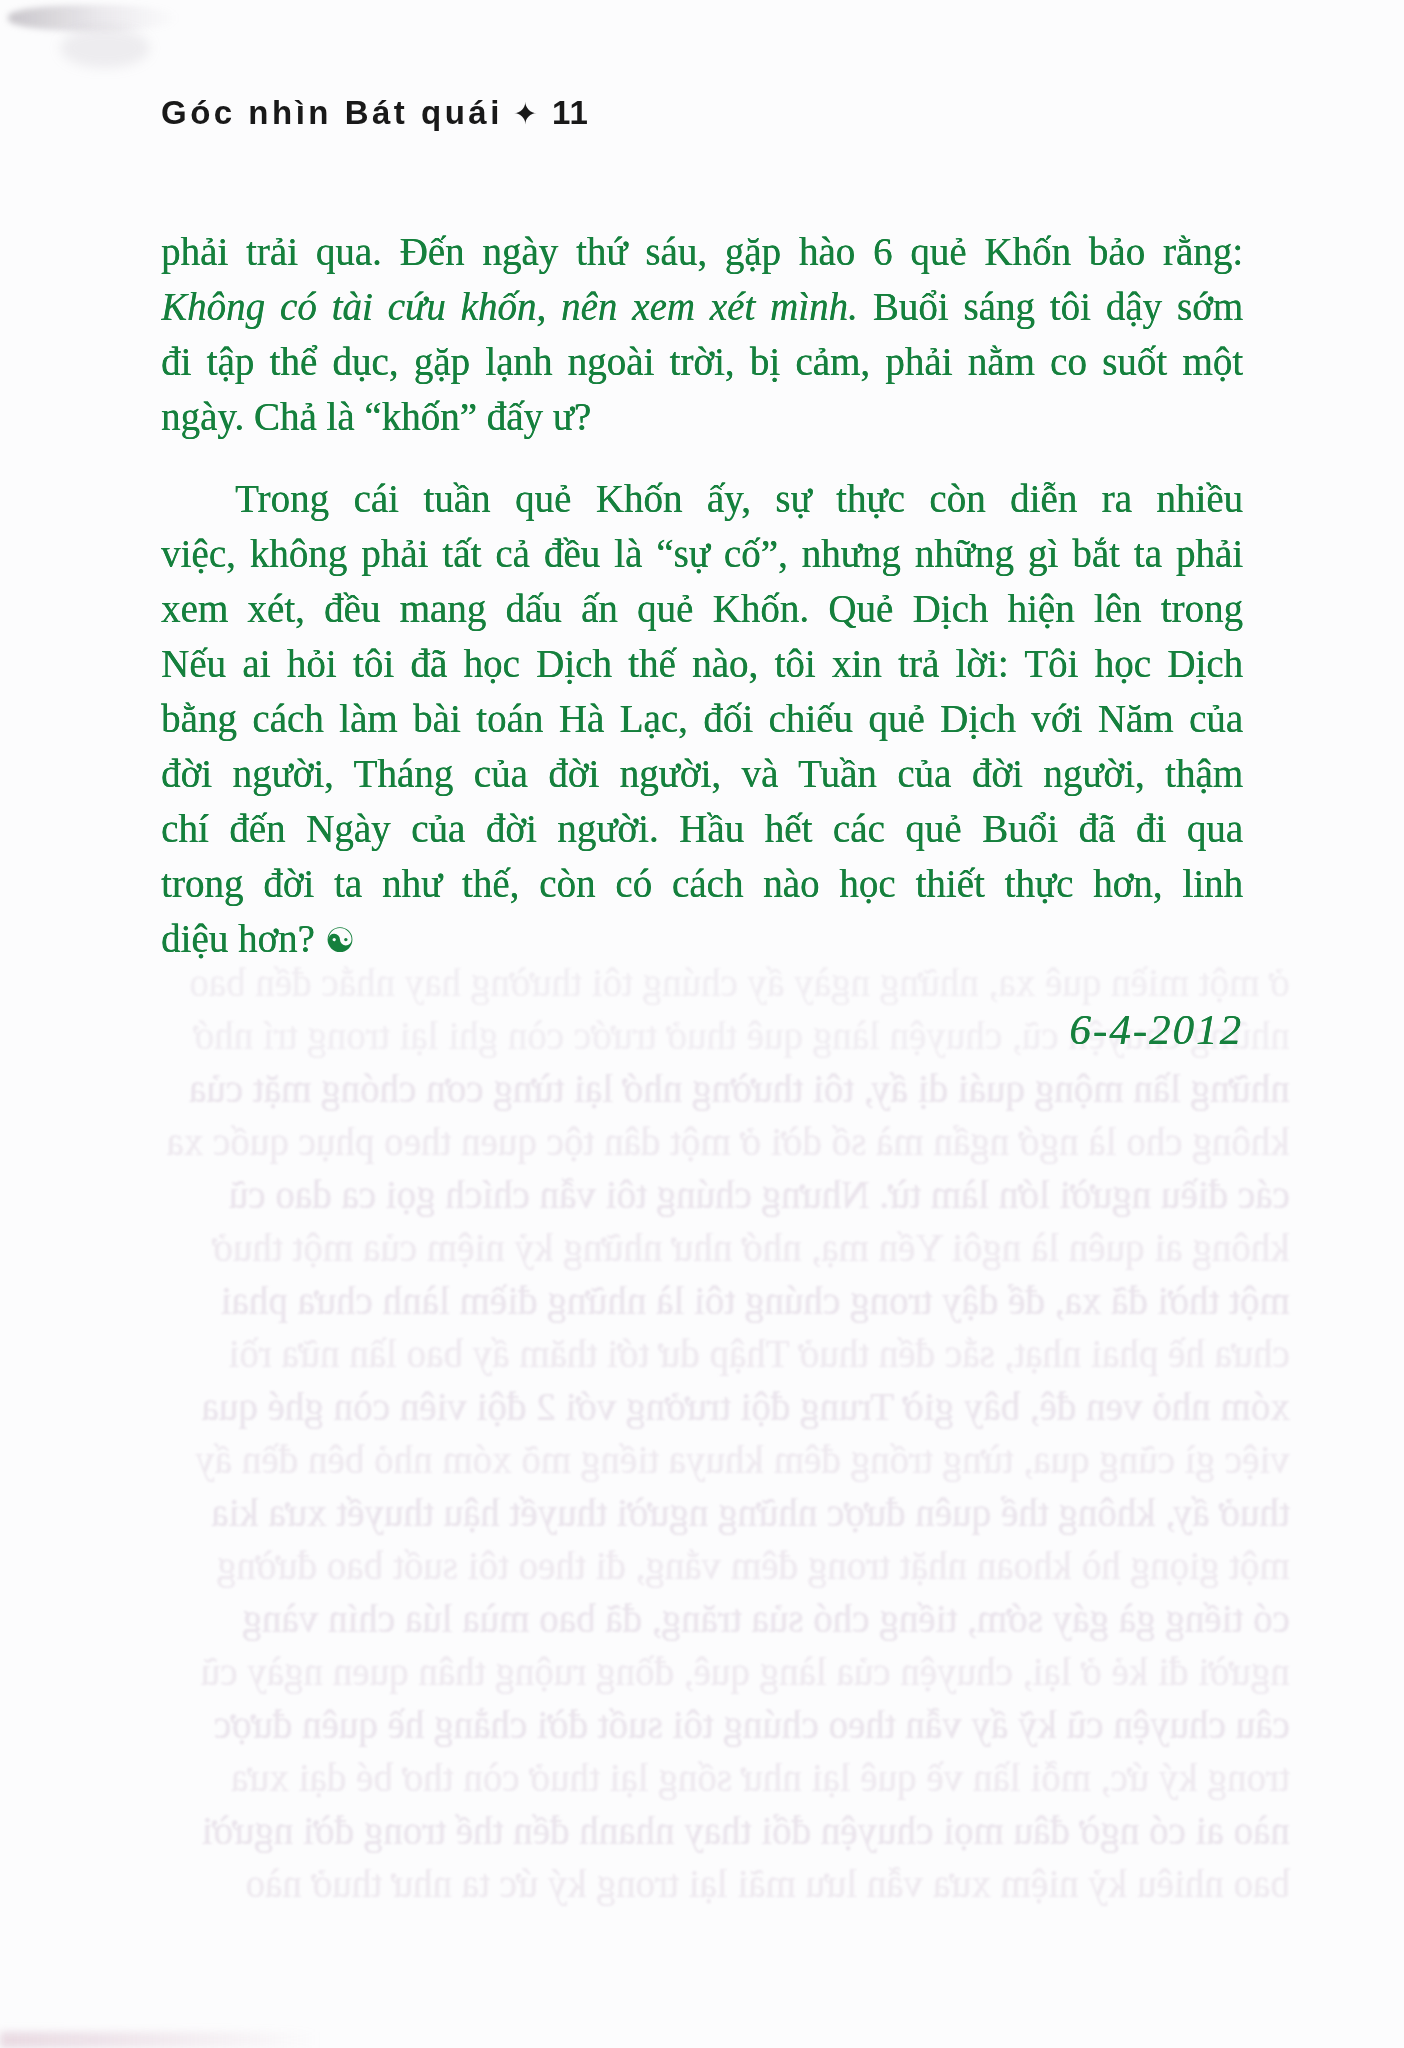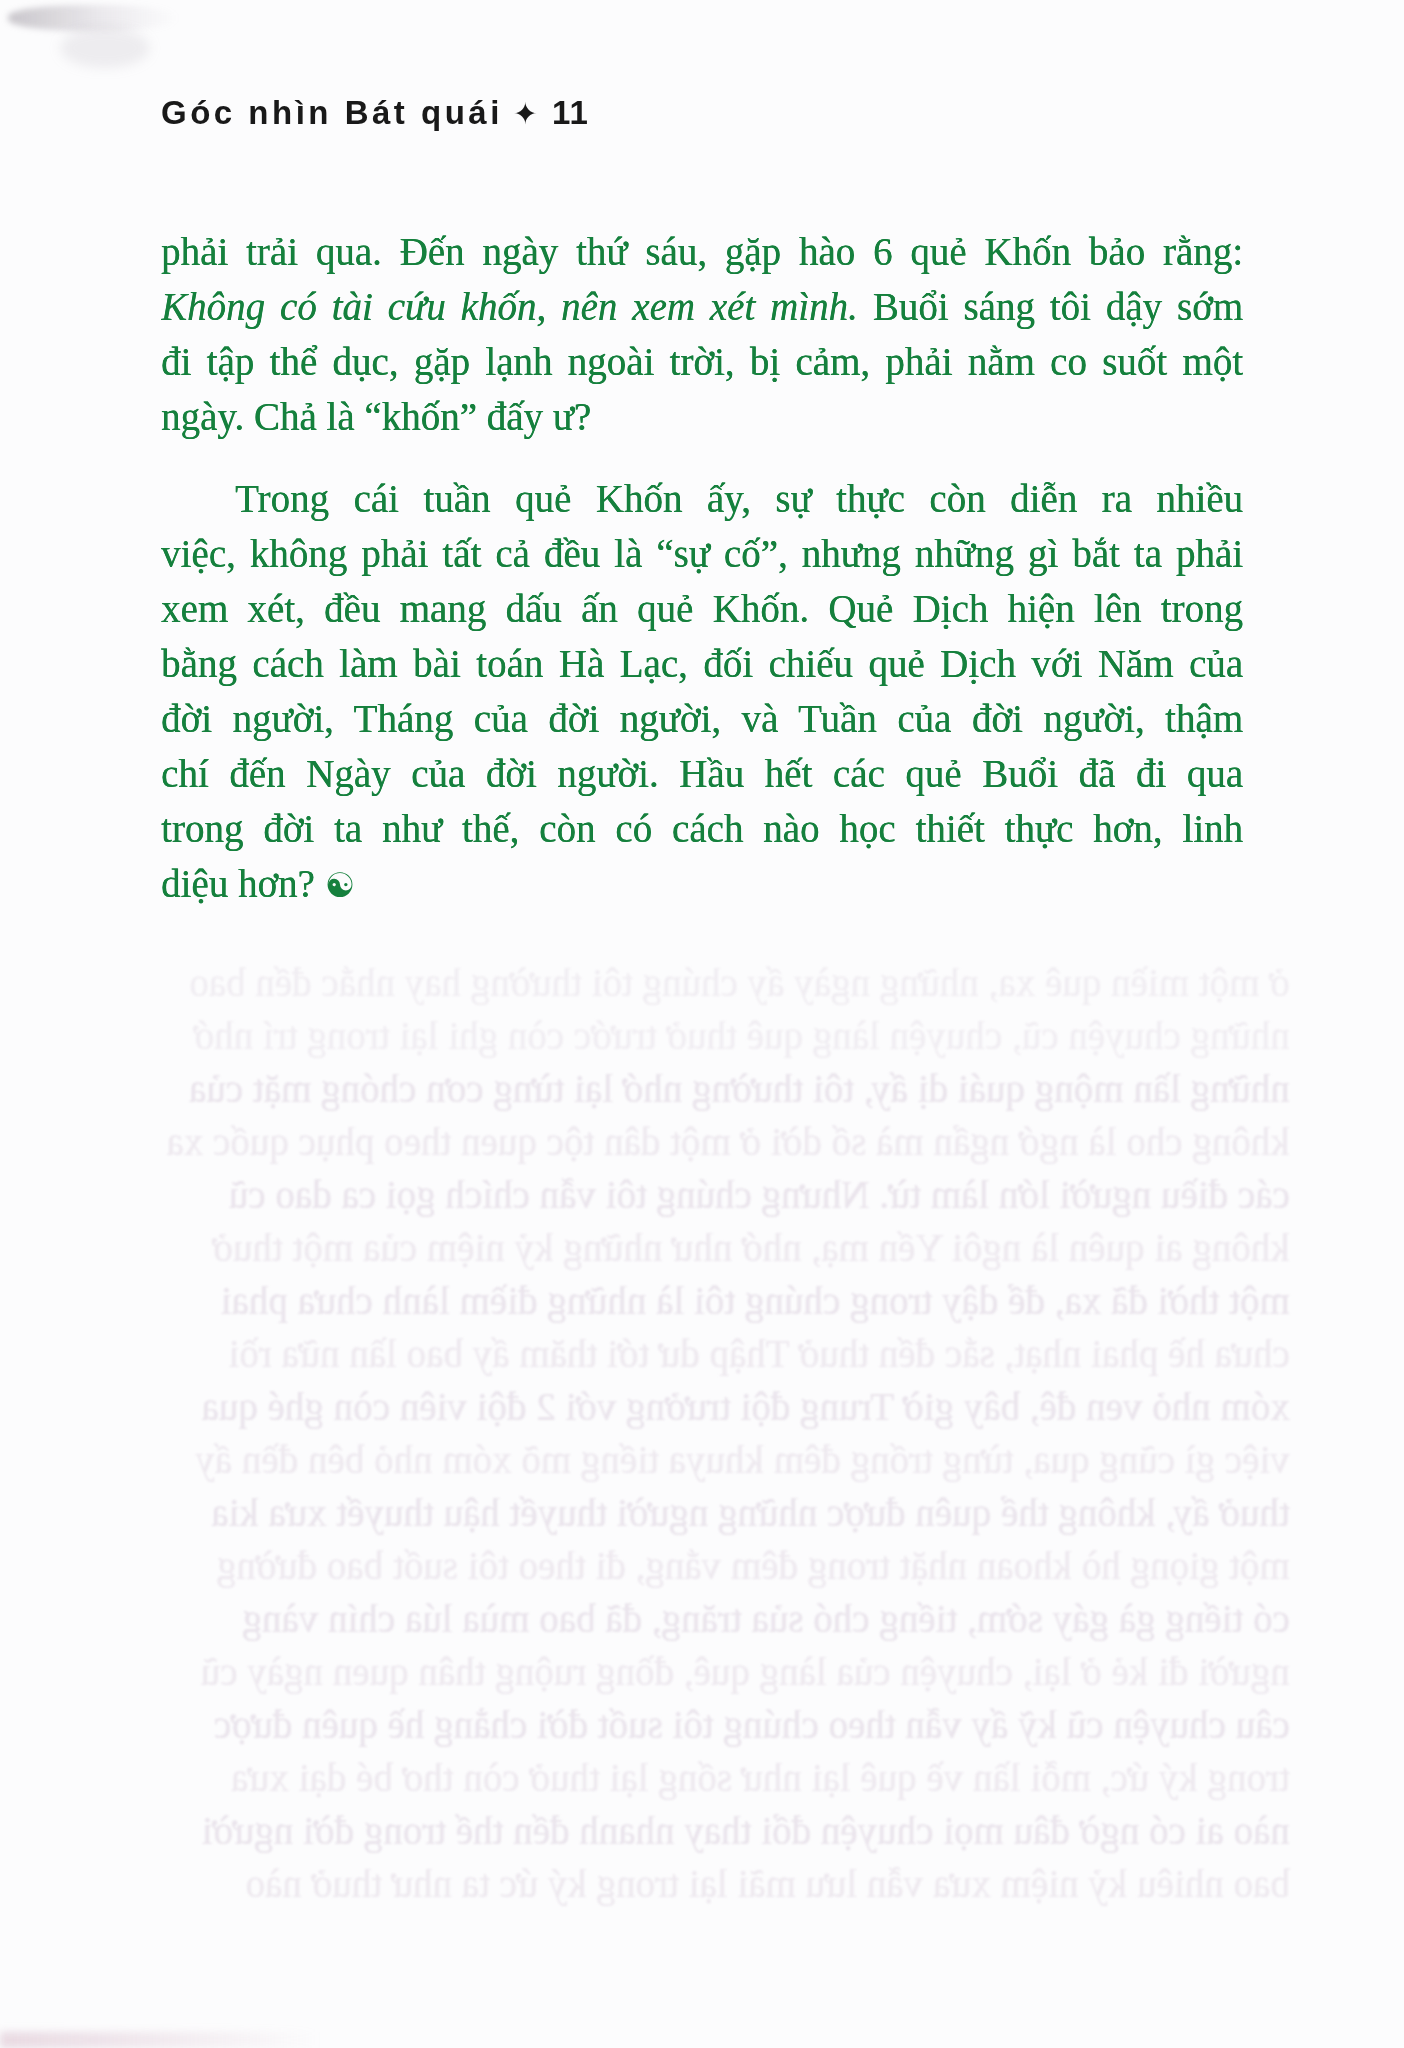--- a/index.html
+++ b/index.html
@@ -153,21 +153,23 @@
     <div class="line">phải trải qua. Đến ngày thứ sáu, gặp hào 6 quẻ Khốn bảo rằng:</div>
     <div class="line"><span class="italic">Không có tài cứu khốn, nên xem xét mình.</span><span> Buổi sáng tôi dậy sớm</span></div>
     <div class="line">đi tập thể dục, gặp lạnh ngoài trời, bị cảm, phải nằm co suốt một</div>
     <div class="line lastline">ngày. Chả là “khốn” đấy ư?</div>
   </div>
 
   <div class="para2">
     <div class="line indent">Trong cái tuần quẻ Khốn ấy, sự thực còn diễn ra nhiều</div>
     <div class="line">việc, không phải tất cả đều là “sự cố”, nhưng những gì bắt ta phải</div>
     <div class="line">xem xét, đều mang dấu ấn quẻ Khốn. Quẻ Dịch hiện lên trong</div>
+    <div class="line">Nếu ai hỏi tôi đã học Dịch thế nào, tôi xin trả lời: Tôi học Dịch</div>
     <div class="line">bằng cách làm bài toán Hà Lạc, đối chiếu quẻ Dịch với Năm của</div>
     <div class="line">đời người, Tháng của đời người, và Tuần của đời người, thậm</div>
     <div class="line">chí đến Ngày của đời người. Hầu hết các quẻ Buổi đã đi qua</div>
     <div class="line">trong đời ta như thế, còn có cách nào học thiết thực hơn, linh</div>
     <div class="line lastline"><span>diệu hơn?</span><span class="symbol">☯</span></div>
   </div>
 
+  <div class="date-line">6-4-2012</div>
 
 </div>
 
 </body></html>

